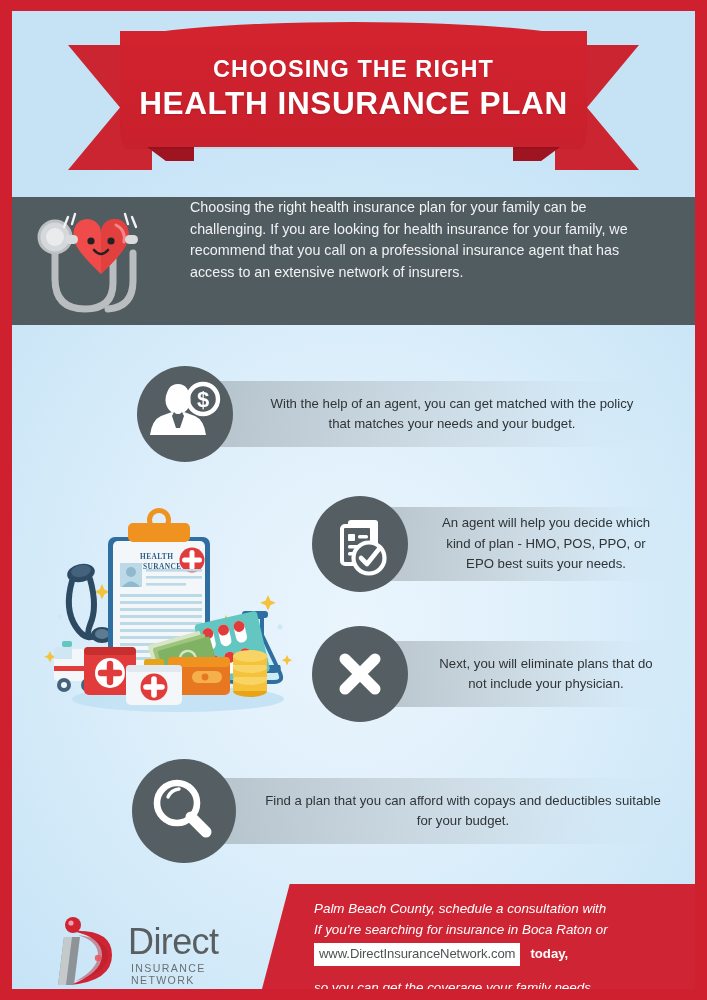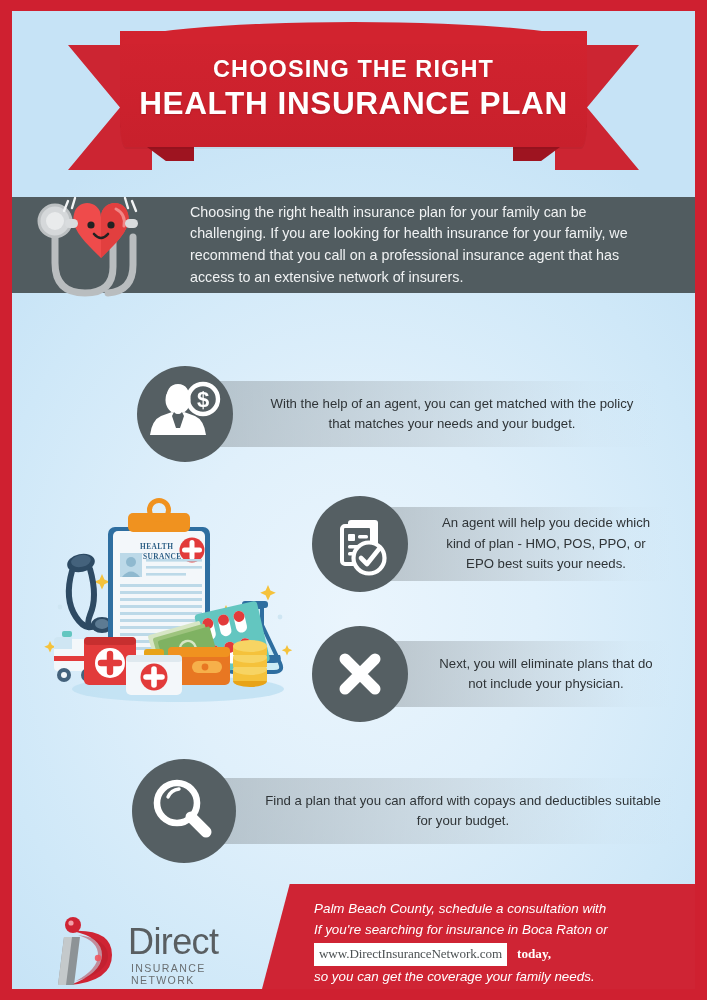--- a/index.html
+++ b/index.html
@@ -120,24 +120,24 @@
     margin-top: 3px;
     text-shadow: 0 1px 2px rgba(0,0,0,0.14);
   }
 
   
   .intro-band {
     position: absolute;
     left: 0;
     top: 186px;
     width: 683px;
-    height: 96px;
+    height: 128px;
     background: #515c60;
     display: flex;
-    align-items: center;
+    align-items: flex-start;
   }
   .intro-icon {
     position: relative;
     width: 178px;
     height: 128px;
     flex: none;
   }
   .intro-text {
     color: #f0f2f3;
     font-size: 14.3px;
@@ -209,22 +209,21 @@
     top: 888px;
     width: 372px;
     color: #ffffff;
     font-size: 13.4px;
     font-style: italic;
     line-height: 1.55;
   }
   .footer-url-row {
     display: flex;
     align-items: center;
-    margin: 2px 0 1px 0;
-    font-family: Liberation Serif, serif;
+    margin: 2px 0 12px 0;
   }
   .footer-url {
     background: #ffffff;
     color: #4d5254;
     font-style: normal;
     font-size: 13.1px;
     padding: 1px 5px 2px 5px;
     display: inline-block;
     letter-spacing: -0.1px;
   }
@@ -258,21 +257,21 @@
     top: 51px;
     font-size: 10.6px;
     color: #6a6f72;
     letter-spacing: 1.35px;
   }
 
   
   .illustration {
     position: absolute;
     left: 28px;
-    top: 478px;
+    top: 488px;
     width: 262px;
     height: 222px;
   }
 
   svg { display: block; overflow: visible; }
 </style>
 </head>
 <body>
 
 <div id="infographic">

